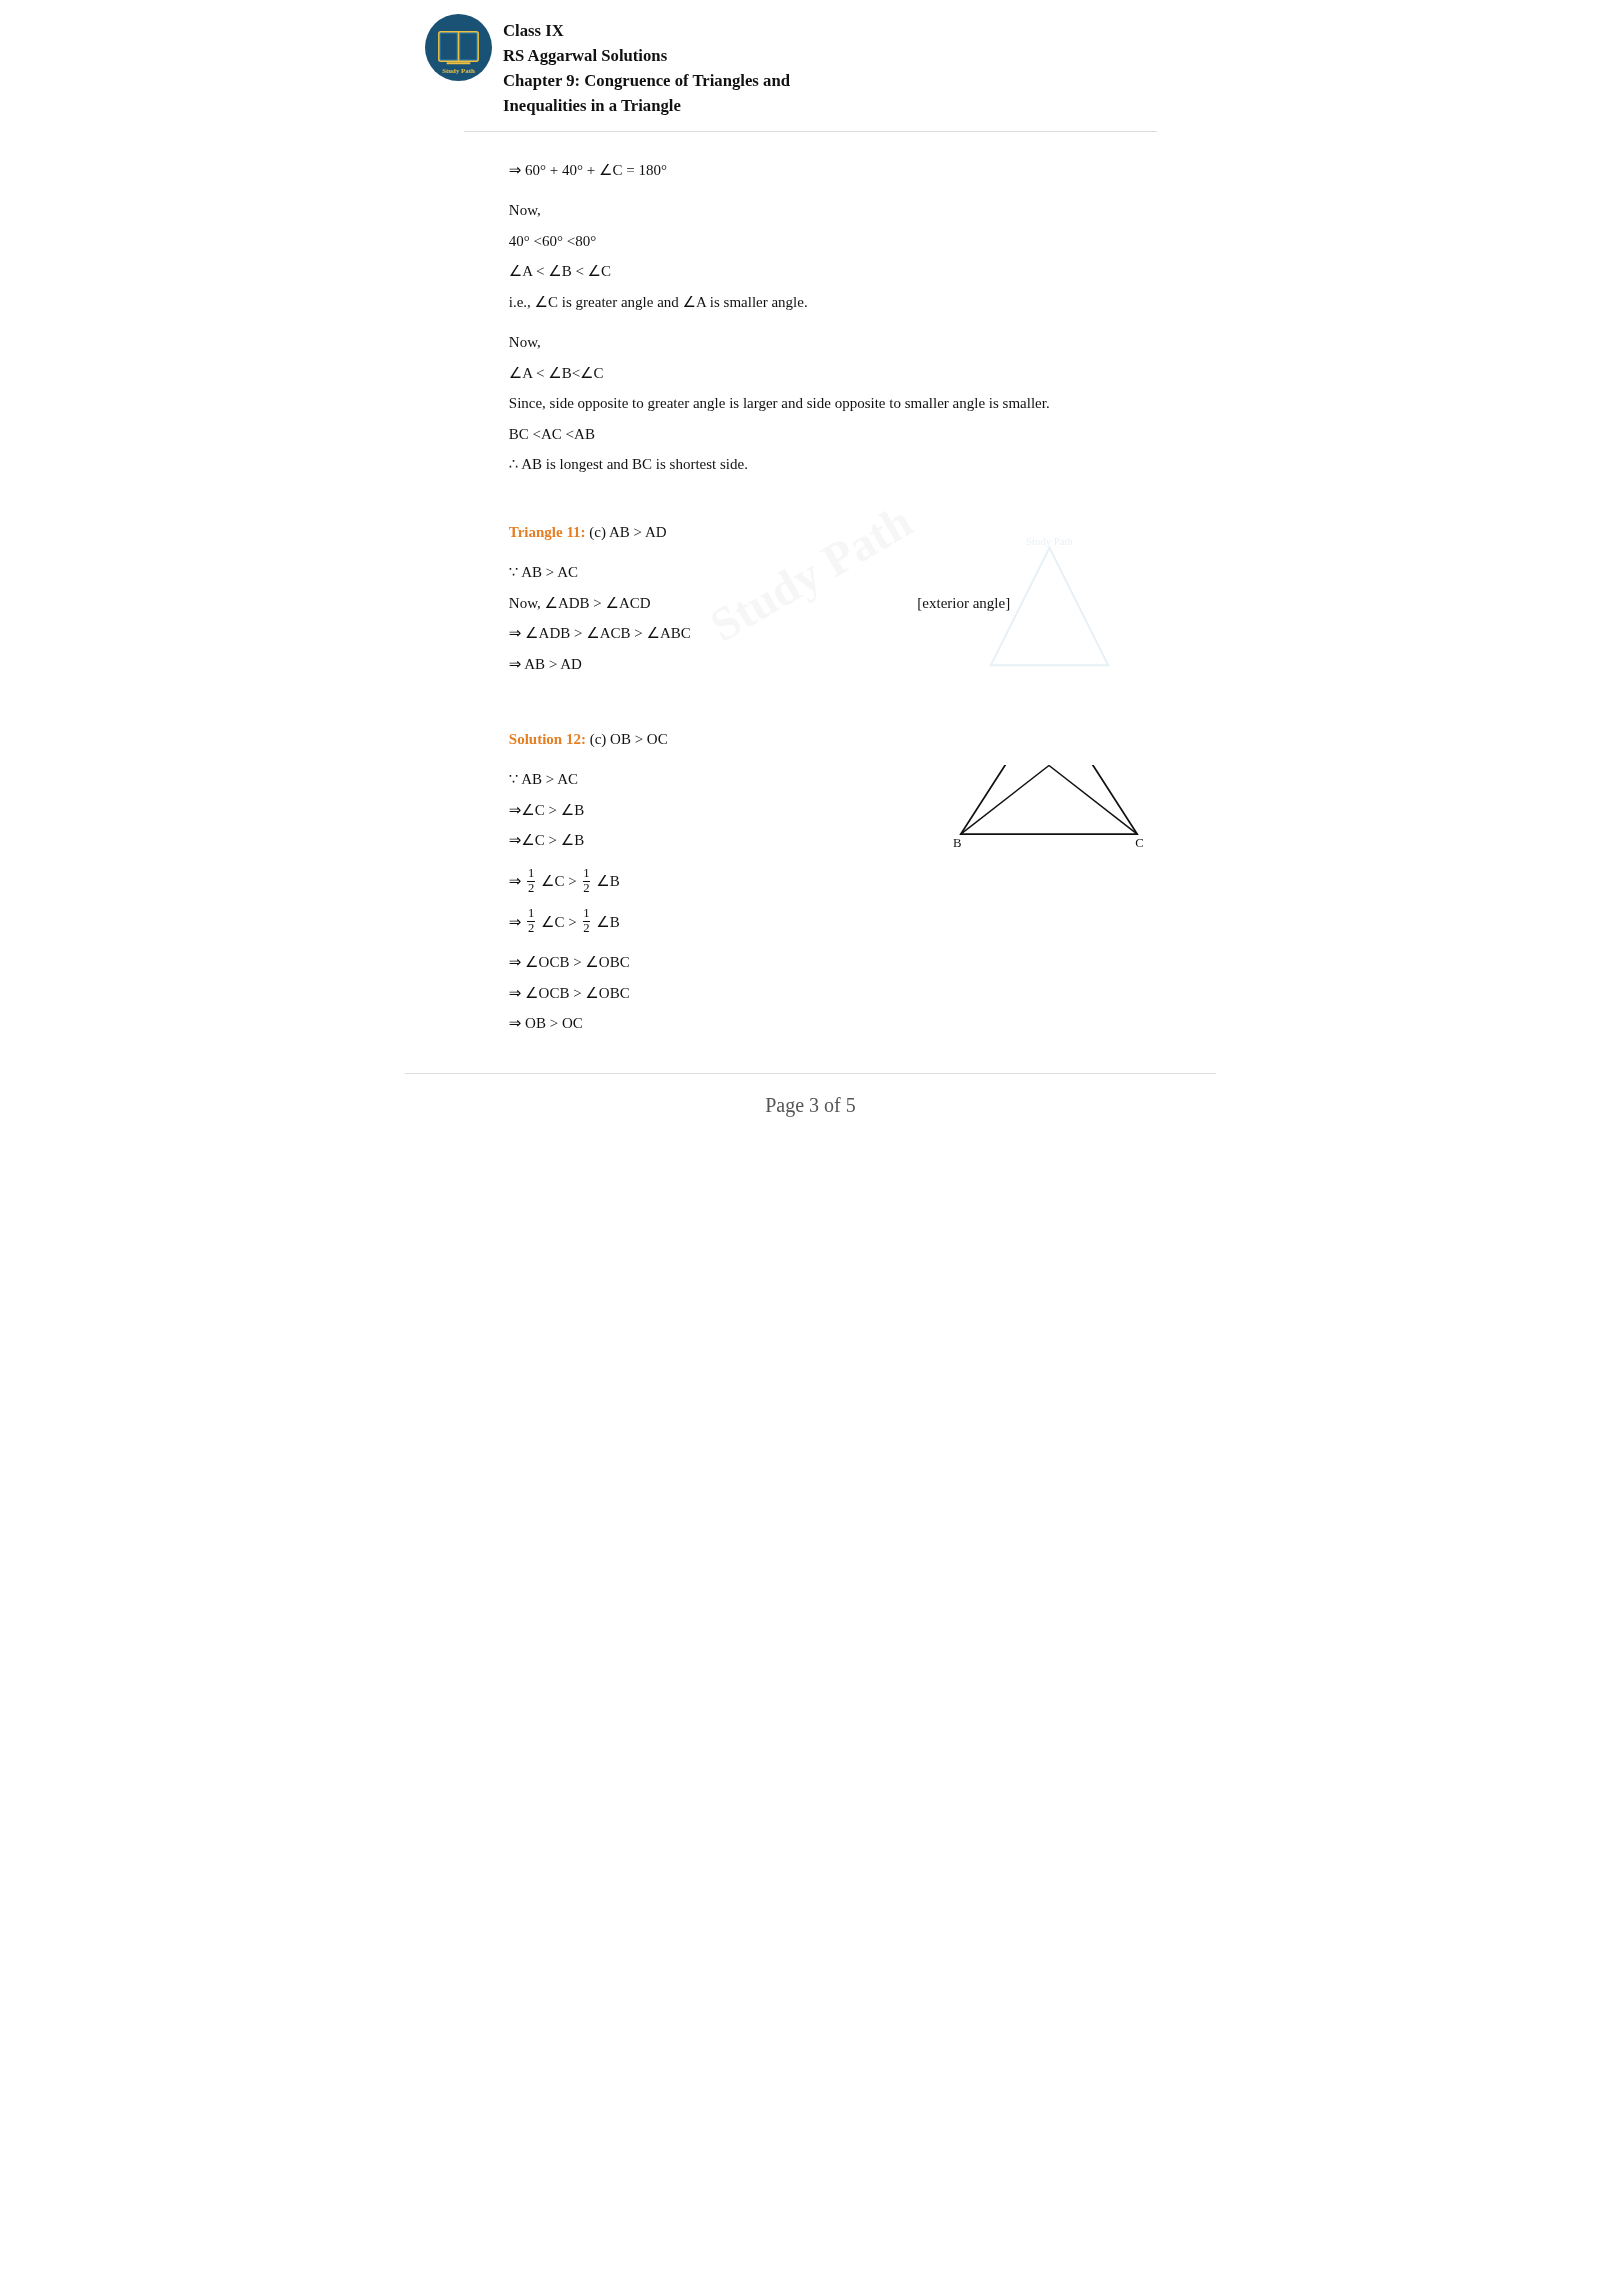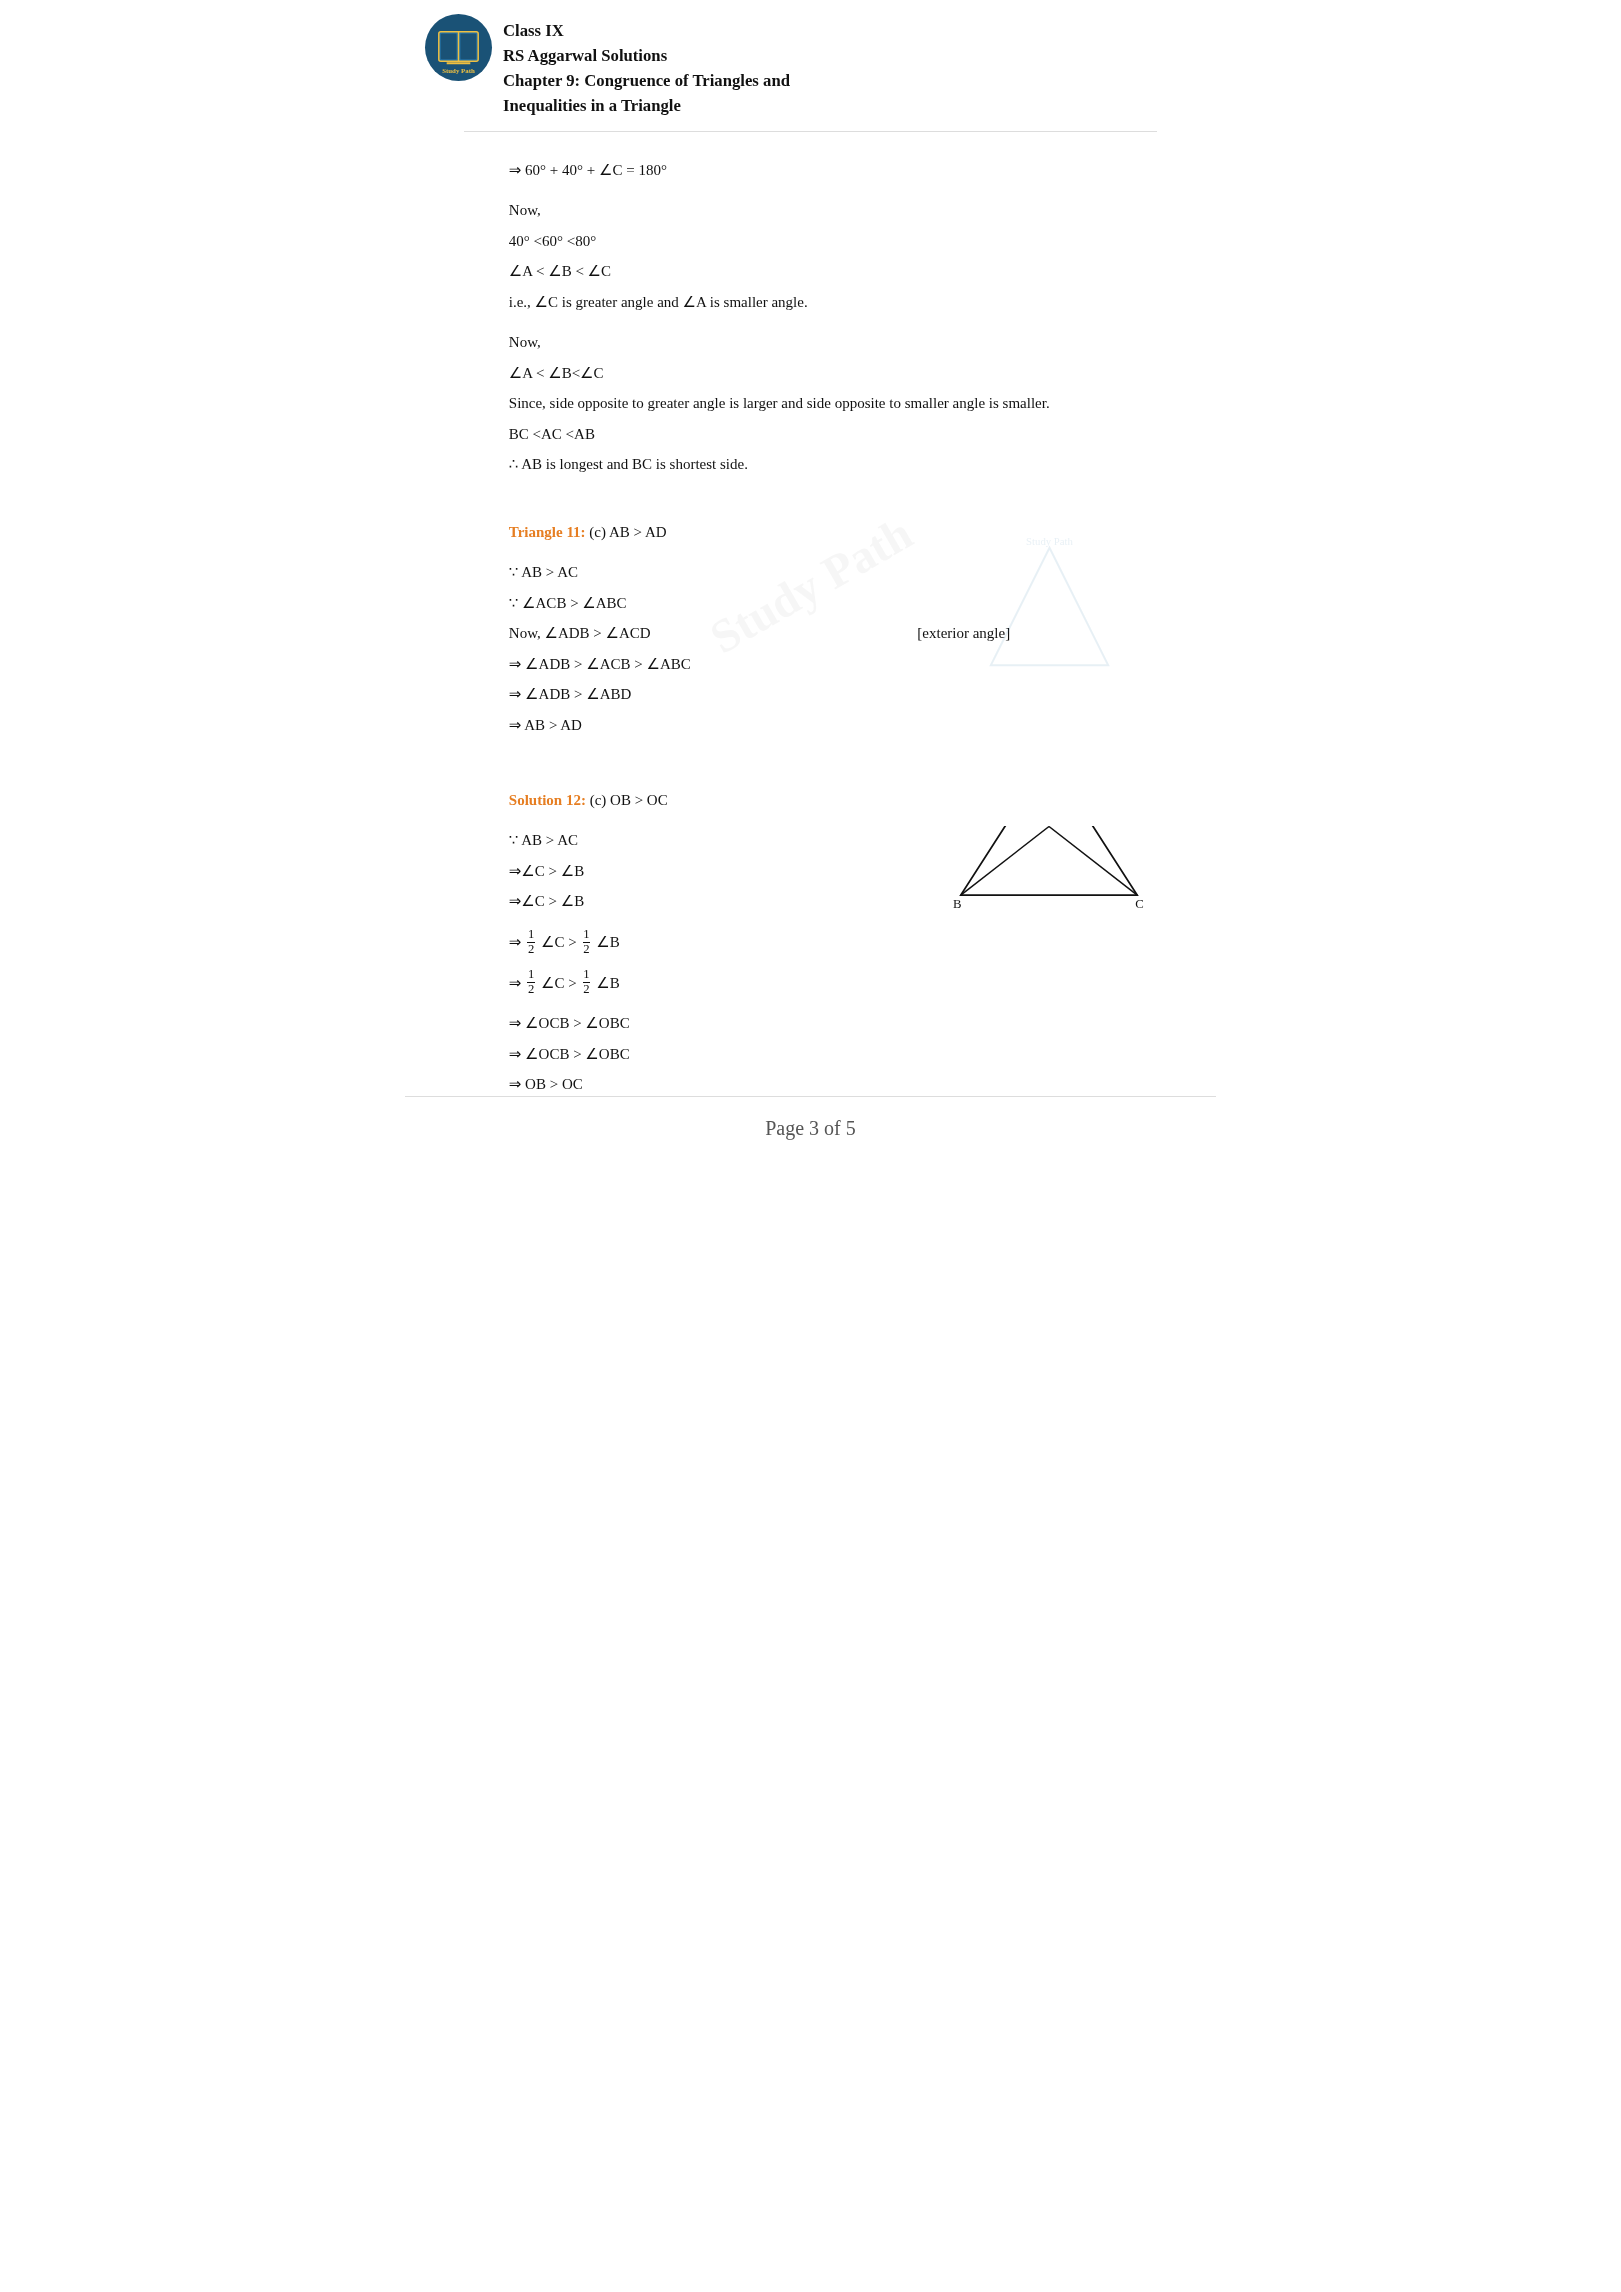--- a/index.html
+++ b/index.html
@@ -183,27 +183,25 @@
     <div class="solution-block">
       <span class="line">
         <span class="solution-heading">Triangle 11:</span>
         <span>(c) AB &gt; AD</span>
       </span>
       <div class="blank-line"></div>
 
       <div style="position:relative;">
 
         <span class="line">∵ AB &gt; AC</span>
-        <span class="line">∵ ∠ACB &gt; ∠ABC</span>
         <span class="line" style="display:flex; justify-content: space-between;">
           <span> Now, ∠ADB &gt; ∠ACD</span>
           <span style="margin-right: 137px;">[exterior angle]</span>
         </span>
         <span class="line">⇒ ∠ADB &gt; ∠ACB &gt; ∠ABC</span>
-        <span class="line">⇒ ∠ADB &gt; ∠ABD</span>
         <span class="line">⇒ AB &gt; AD</span>
 
         <div style="position:absolute; top:-19.6px; right:19.6px; opacity:0.10; pointer-events:none;">
           <svg width="157" height="137" viewBox="0 0 160 140" style="font-size:15.5px">
             <polygon points="80,10 20,130 140,130" fill="none" stroke="#2471a3" stroke-width="2"></polygon>
             <text x="80" y="7" text-anchor="middle" font-size="11" fill="#2471a3">Study Path</text>
           </svg>
         </div>
       </div>
     </div>

